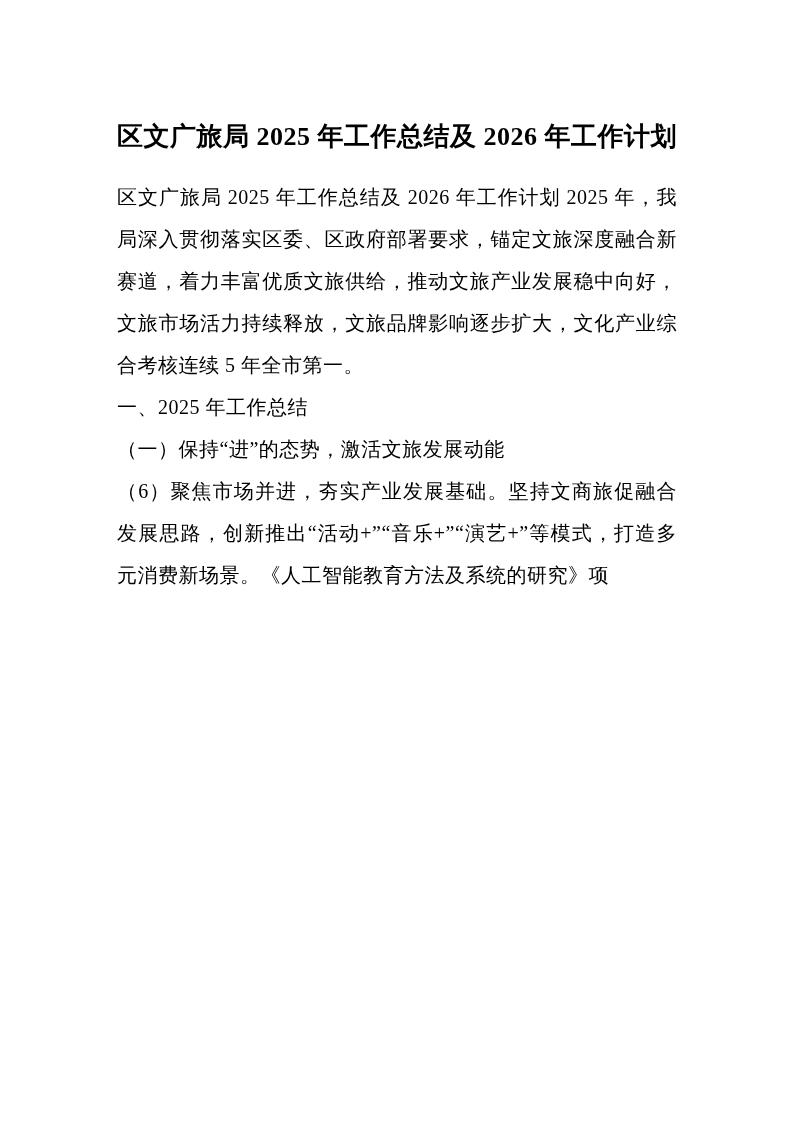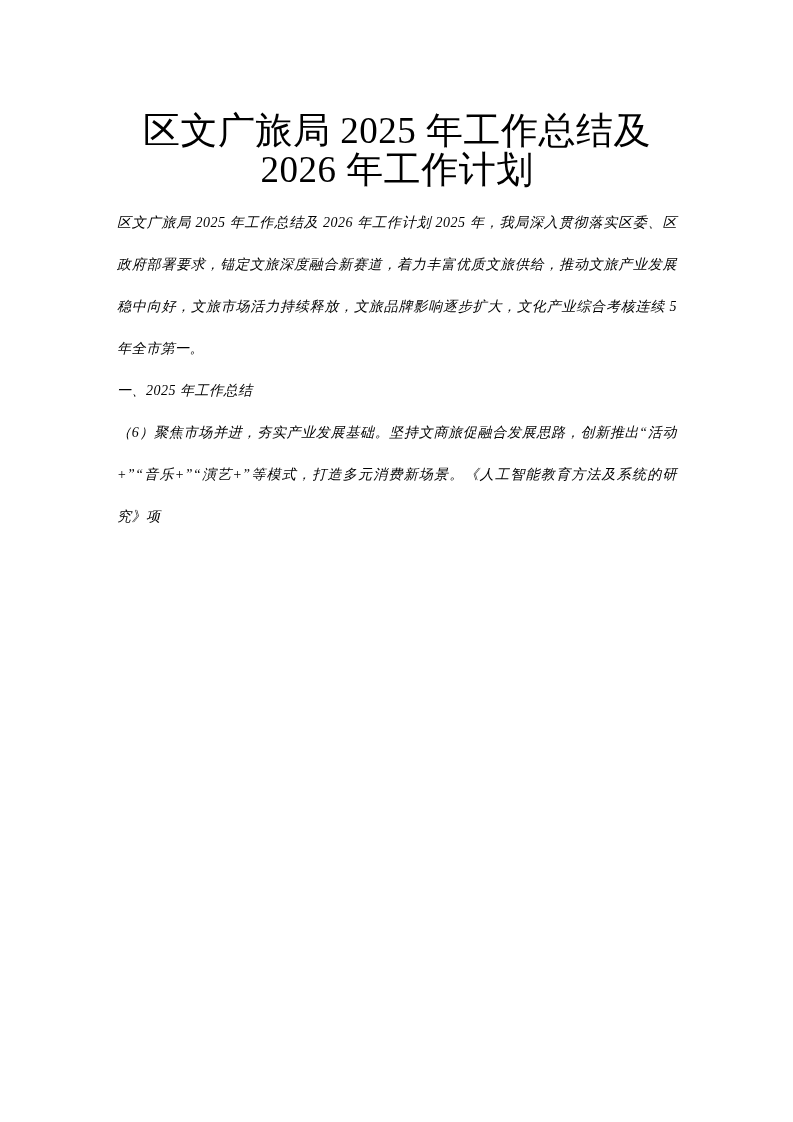--- a/index.html
+++ b/index.html
@@ -17,44 +17,44 @@
   .page {
     box-sizing: border-box;
     width: 793px;
     height: 1122px;
     padding: 111px 116px 0 117px;
     background: #ffffff;
   }
   .doc-title {
     margin: 0 auto;
     width: 100%;
-    font-size: 37px;
-    line-height: 39px;
-    font-weight: normal;
+    font-size: 26px;
+    line-height: 52px;
+    font-weight: bold;
     text-align: center;
     letter-spacing: 0.5px;
   }
   .doc-body {
     margin-top: 13px;
     width: 560px;
   }
   .doc-body p {
     margin: 0;
-    font-size: 14px;
+    font-size: 20px;
     line-height: 42px;
     text-align: justify;
     text-justify: inter-character;
     word-break: break-all;
     letter-spacing: 0.5px;
-    font-style: italic;
   }
 </style>
 </head>
 <body>
 
 <div class="page">
   <h1 class="doc-title">区文广旅局 2025 年工作总结及 2026 年工作计划</h1>
   <div class="doc-body">
     <p>区文广旅局 2025 年工作总结及 2026 年工作计划 2025 年，我局深入贯彻落实区委、区政府部署要求，锚定文旅深度融合新赛道，着力丰富优质文旅供给，推动文旅产业发展稳中向好，文旅市场活力持续释放，文旅品牌影响逐步扩大，文化产业综合考核连续 5 年全市第一。</p>
     <p>一、2025 年工作总结</p>
+    <p>（一）保持“进”的态势，激活文旅发展动能</p>
     <p>（6）聚焦市场并进，夯实产业发展基础。坚持文商旅促融合发展思路，创新推出“活动+”“音乐+”“演艺+”等模式，打造多元消费新场景。《人工智能教育方法及系统的研究》项</p>
   </div>
 </div>
 
 </body></html>

